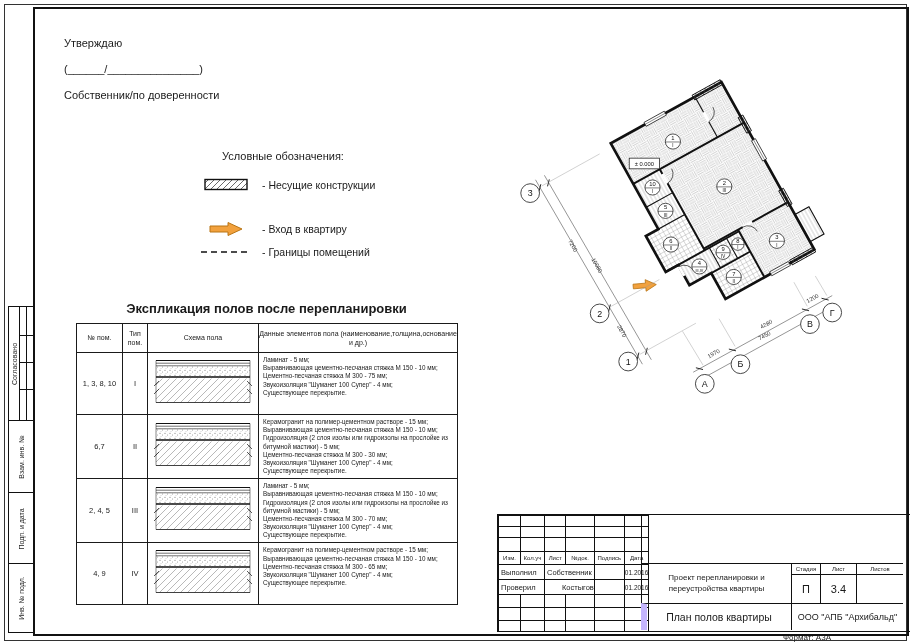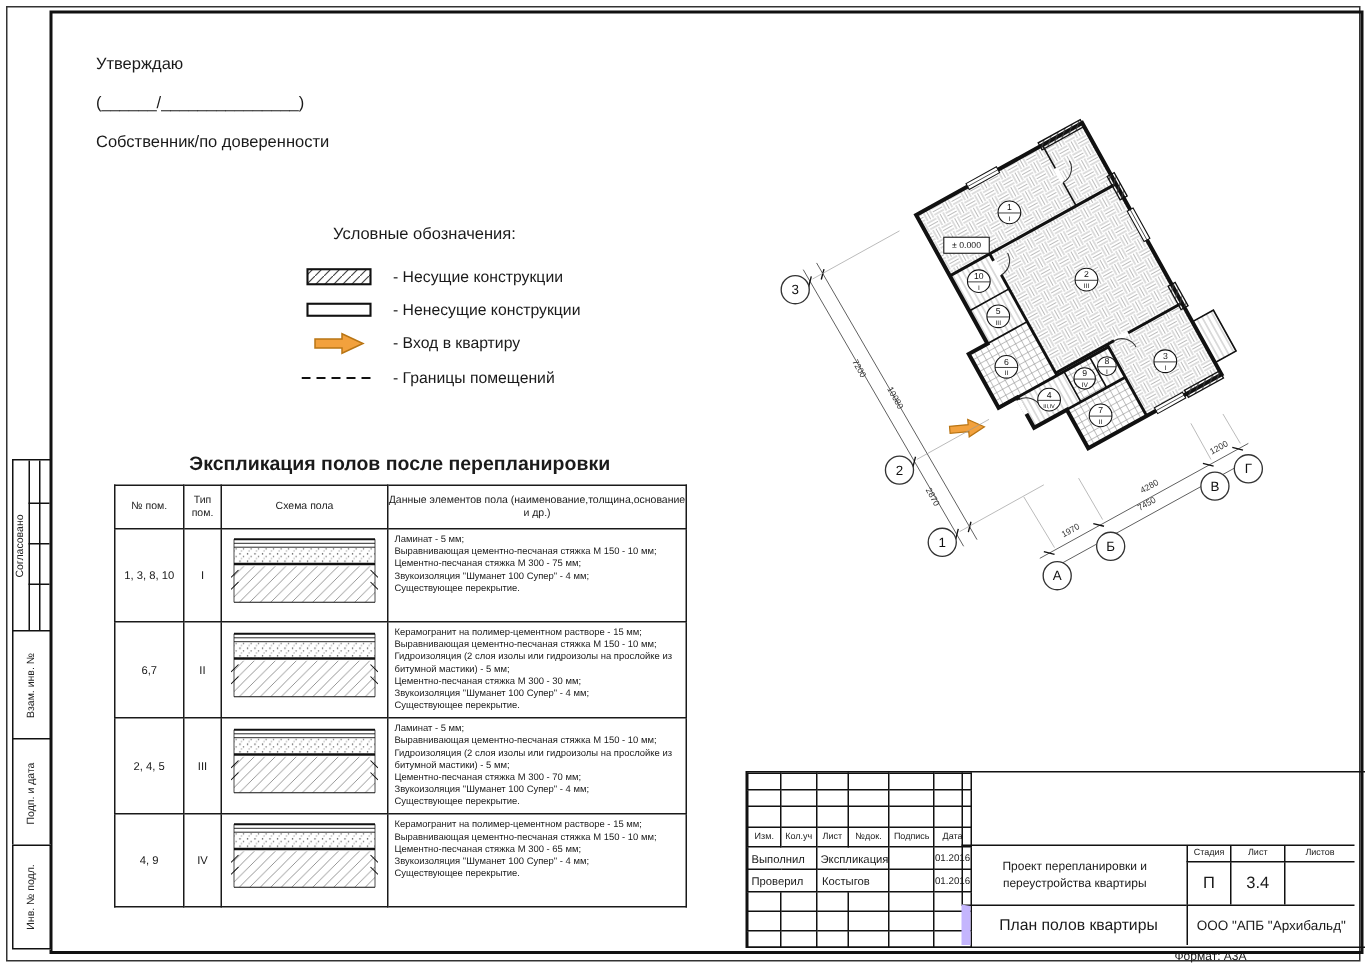--- a/index.html
+++ b/index.html
@@ -124,28 +124,20 @@
   </div>
 
   <div class="abs legend-title">Условные обозначения:</div>
   <div class="legend-item" style="left:200px;top:178px;">
     <span class="legend-sym">
       <svg width="44" height="13">
           <rect x="1" y="1.5" width="42" height="10" fill="url(#pat-hatch)" stroke="#111" stroke-width="1.4"></rect>
         </svg>
     </span>
     <span class="legend-label">- Несущие конструкции</span>
-  </div>
-  <div class="legend-item" style="left:200px;top:200px;">
-    <span class="legend-sym">
-      <svg width="44" height="13">
-          <rect x="1" y="2.5" width="42" height="8" fill="#fff" stroke="#111" stroke-width="1.4"></rect>
-        </svg>
-    </span>
-    <span class="legend-label">- Ненесущие конструкции</span>
   </div>
   <div class="legend-item" style="left:200px;top:221px;">
     <span class="legend-sym">
       <svg width="44" height="16">
           <polygon points="6,5 24,5 24,1.5 38,8 24,14.5 24,11 6,11" fill="#F2A13D" stroke="#B97514" stroke-width="1"></polygon>
         </svg>
     </span>
     <span class="legend-label">- Вход в квартиру</span>
   </div>
   <div class="legend-item" style="left:200px;top:246px;">
@@ -464,27 +456,27 @@
       <tr style="height:13px">
         <td style="font-size:6px">Изм.</td>
         <td style="font-size:6px">Кол.уч</td>
         <td style="font-size:6px">Лист</td>
         <td style="font-size:6px">№док.</td>
         <td style="font-size:6px">Подпись</td>
         <td style="font-size:6px">Дата</td>
       </tr>
       <tr style="height:15px">
         <td colspan="2" style="font-size:7.5px;text-align:left;padding-left:2px">Выполнил</td>
-        <td colspan="2" style="font-size:7.5px;text-align:left;padding-left:2px">Экспликация</td>
+        <td colspan="2" style="font-size:7.5px;text-align:left;padding-left:2px">Собственник</td>
         <td></td>
         <td style="font-size:6.5px">01.2016</td>
       </tr>
       <tr style="height:15px">
         <td colspan="2" style="font-size:7.5px;text-align:left;padding-left:2px">Проверил</td>
-        <td colspan="2" style="font-size:7.5px;text-align:left;padding-left:3px">Костыгов</td>
+        <td colspan="2" style="font-size:7.5px;text-align:left;padding-left:17px">Костыгов</td>
         <td></td>
         <td style="font-size:6.5px">01.2016</td>
       </tr>
       <tr style="height:13px">
             <td></td>
             <td></td>
             <td></td>
             <td></td>
             <td></td>
             <td></td>

